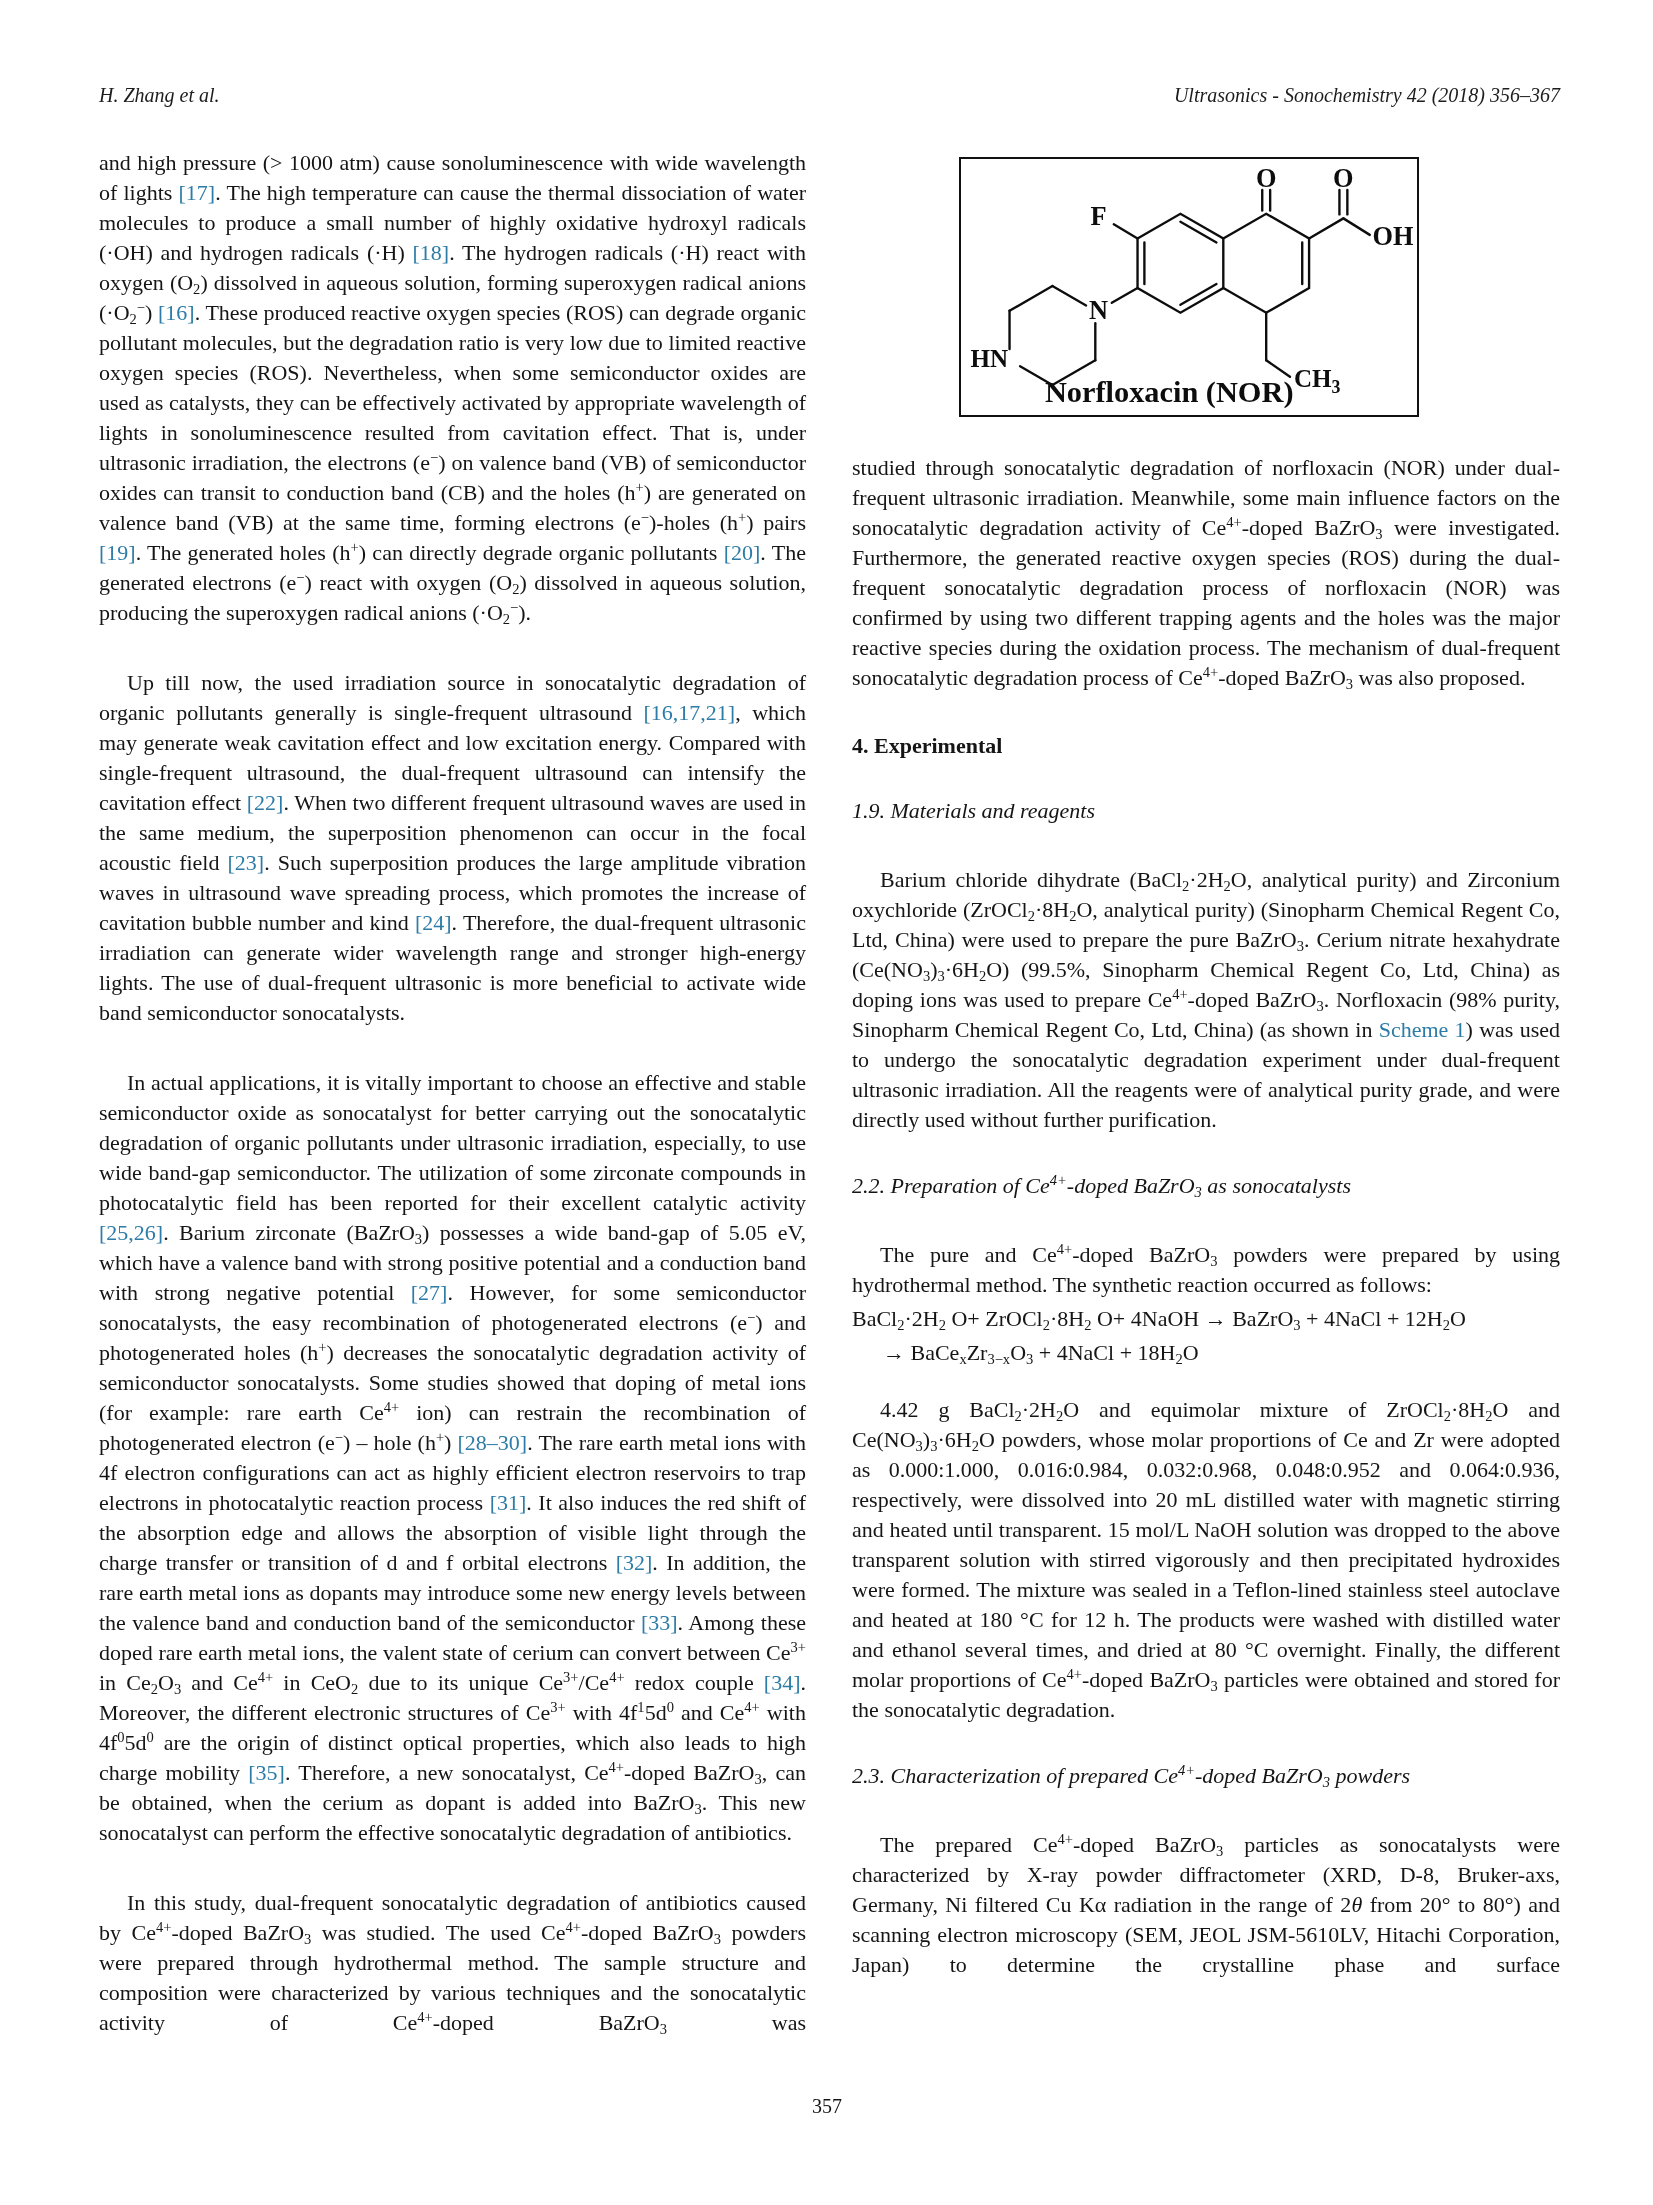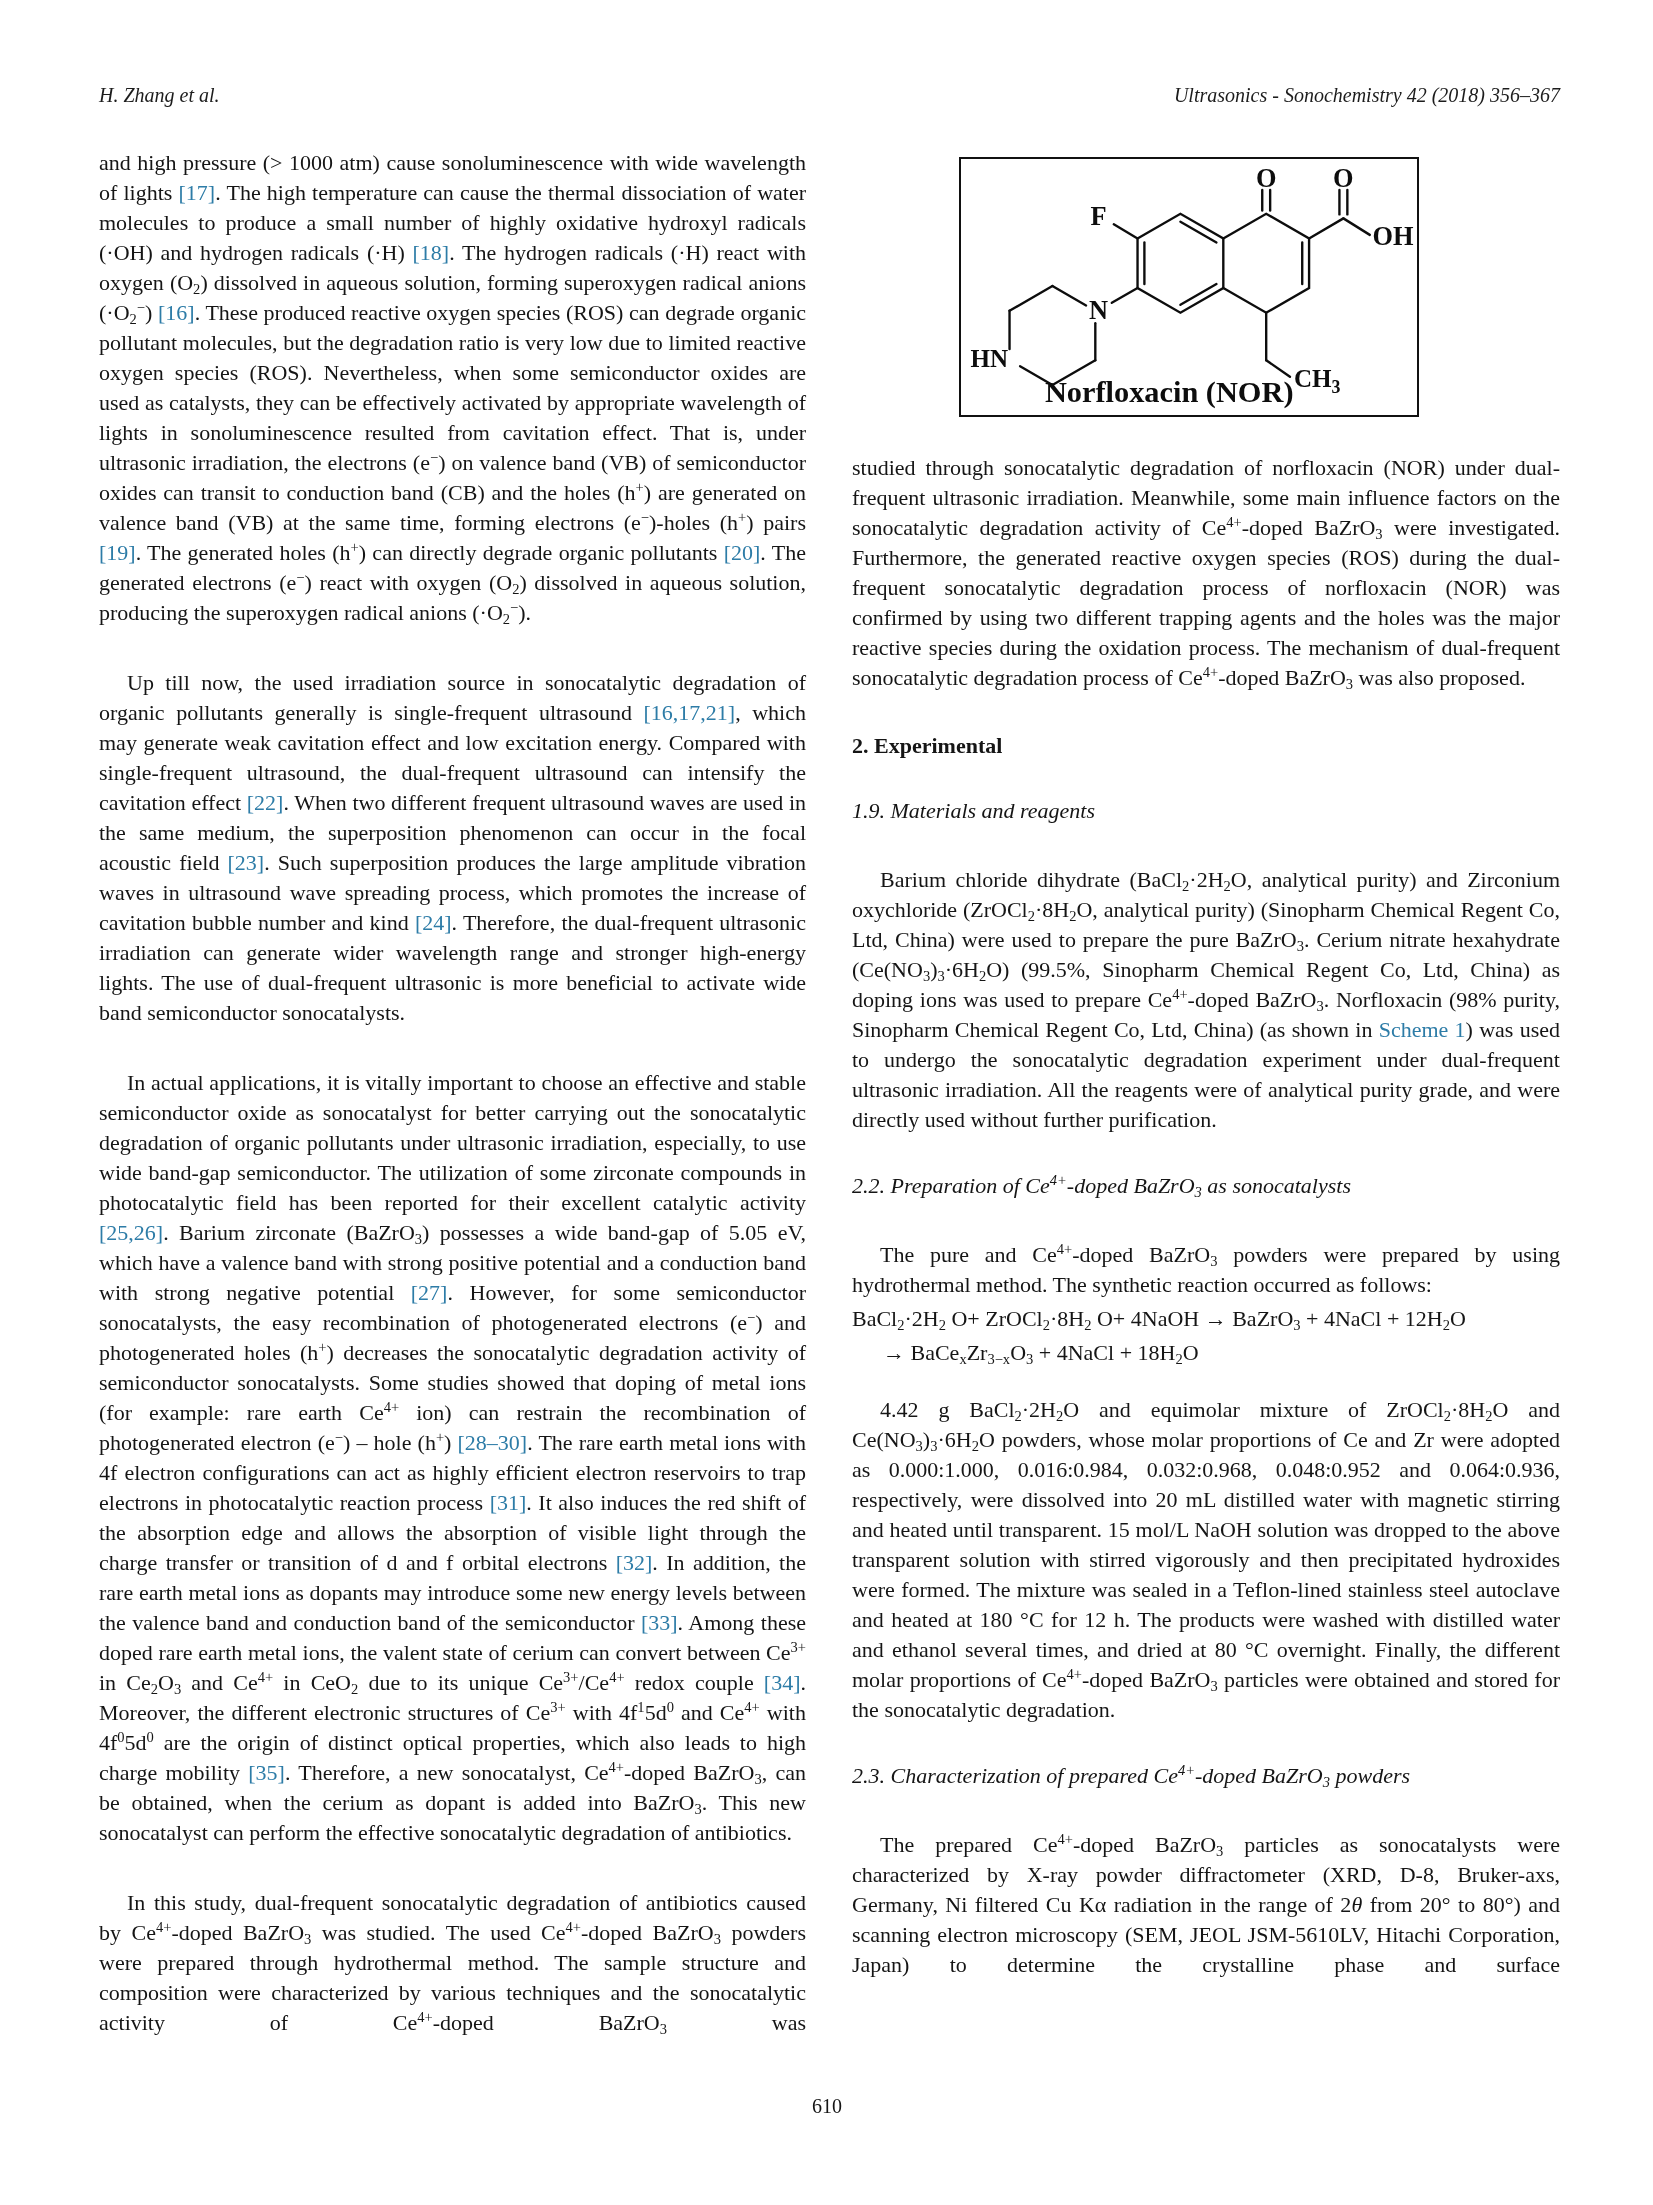--- a/index.html
+++ b/index.html
@@ -114,36 +114,36 @@
           <text x="207" y="243" font-size="40" text-anchor="middle">N</text>
           <text x="70" y="316" font-size="38" text-anchor="end">HN</text>
           <text x="503" y="345" font-size="38" text-anchor="start"><tspan>CH</tspan><tspan dy="9" font-size="27">3</tspan></text>
           <text x="314" y="368" font-size="46" text-anchor="middle">Norfloxacin (NOR)</text>
         </svg>
       </div>
     </figure>
 
     <p class="para-block">studied through sonocatalytic degradation of norfloxacin (NOR) under dual-frequent ultrasonic irradiation. Meanwhile, some main influence factors on the sonocatalytic degradation activity of Ce<sup>4+</sup>-doped BaZrO<sub>3</sub> were investigated. Furthermore, the generated reactive oxygen species (ROS) during the dual-frequent sonocatalytic degradation process of norfloxacin (NOR) was confirmed by using two different trapping agents and the holes was the major reactive species during the oxidation process. The mechanism of dual-frequent sonocatalytic degradation process of Ce<sup>4+</sup>-doped BaZrO<sub>3</sub> was also proposed.</p>
 
-    <h2>2. Experimental</h2>
+    <h2>4. Experimental</h2>
 
     <h3>1.9. Materials and reagents</h3>
     <p class="indent">Barium chloride dihydrate (BaCl<sub>2</sub>·2H<sub>2</sub>O, analytical purity) and Zirconium oxychloride (ZrOCl<sub>2</sub>·8H<sub>2</sub>O, analytical purity) (Sinopharm Chemical Regent Co, Ltd, China) were used to prepare the pure BaZrO<sub>3</sub>. Cerium nitrate hexahydrate (Ce(NO<sub>3</sub>)<sub>3</sub>·6H<sub>2</sub>O) (99.5%, Sinopharm Chemical Regent Co, Ltd, China) as doping ions was used to prepare Ce<sup>4+</sup>-doped BaZrO<sub>3</sub>. Norfloxacin (98% purity, Sinopharm Chemical Regent Co, Ltd, China) (as shown in <span class="cite">Scheme 1</span>) was used to undergo the sonocatalytic degradation experiment under dual-frequent ultrasonic irradiation. All the reagents were of analytical purity grade, and were directly used without further purification.</p>
 
     <h3>2.2. Preparation of Ce<sup>4+</sup>-doped BaZrO<sub>3</sub> as sonocatalysts</h3>
     <p class="indent">The pure and Ce<sup>4+</sup>-doped BaZrO<sub>3</sub> powders were prepared by using hydrothermal method. The synthetic reaction occurred as follows:</p>
 
     <div class="equation">BaCl<sub>2</sub>·2H<sub>2</sub> O+ ZrOCl<sub>2</sub>·8H<sub>2</sub> O+ 4NaOH → BaZrO<sub>3</sub> + 4NaCl + 12H<sub>2</sub>O</div>
     <div class="equation">
       <div class="eq-cont">→ BaCe<sub>x</sub>Zr<sub>3−x</sub>O<sub>3</sub> + 4NaCl + 18H<sub>2</sub>O</div>
     </div>
 
     <p class="indent" style="margin-top:27px;">4.42 g BaCl<sub>2</sub>·2H<sub>2</sub>O and equimolar mixture of ZrOCl<sub>2</sub>·8H<sub>2</sub>O and Ce(NO<sub>3</sub>)<sub>3</sub>·6H<sub>2</sub>O powders, whose molar proportions of Ce and Zr were adopted as 0.000:1.000, 0.016:0.984, 0.032:0.968, 0.048:0.952 and 0.064:0.936, respectively, were dissolved into 20 mL distilled water with magnetic stirring and heated until transparent. 15 mol/L NaOH solution was dropped to the above transparent solution with stirred vigorously and then precipitated hydroxides were formed. The mixture was sealed in a Teflon-lined stainless steel autoclave and heated at 180 °C for 12 h. The products were washed with distilled water and ethanol several times, and dried at 80 °C overnight. Finally, the different molar proportions of Ce<sup>4+</sup>-doped BaZrO<sub>3</sub> particles were obtained and stored for the sonocatalytic degradation.</p>
 
     <h3>2.3. Characterization of prepared Ce<sup>4+</sup>-doped BaZrO<sub>3</sub> powders</h3>
     <p class="indent justify-last">The prepared Ce<sup>4+</sup>-doped BaZrO<sub>3</sub> particles as sonocatalysts were characterized by X-ray powder diffractometer (XRD, D-8, Bruker-axs, Germany, Ni filtered Cu Kα radiation in the range of 2<i>θ</i> from 20° to 80°) and scanning electron microscopy (SEM, JEOL JSM-5610LV, Hitachi Corporation, Japan) to determine the crystalline phase and surface</p>
 
   </div>
 
-  <div class="page-number">610</div>
+  <div class="page-number">357</div>
 
 </div>
 
 
 </body></html>

